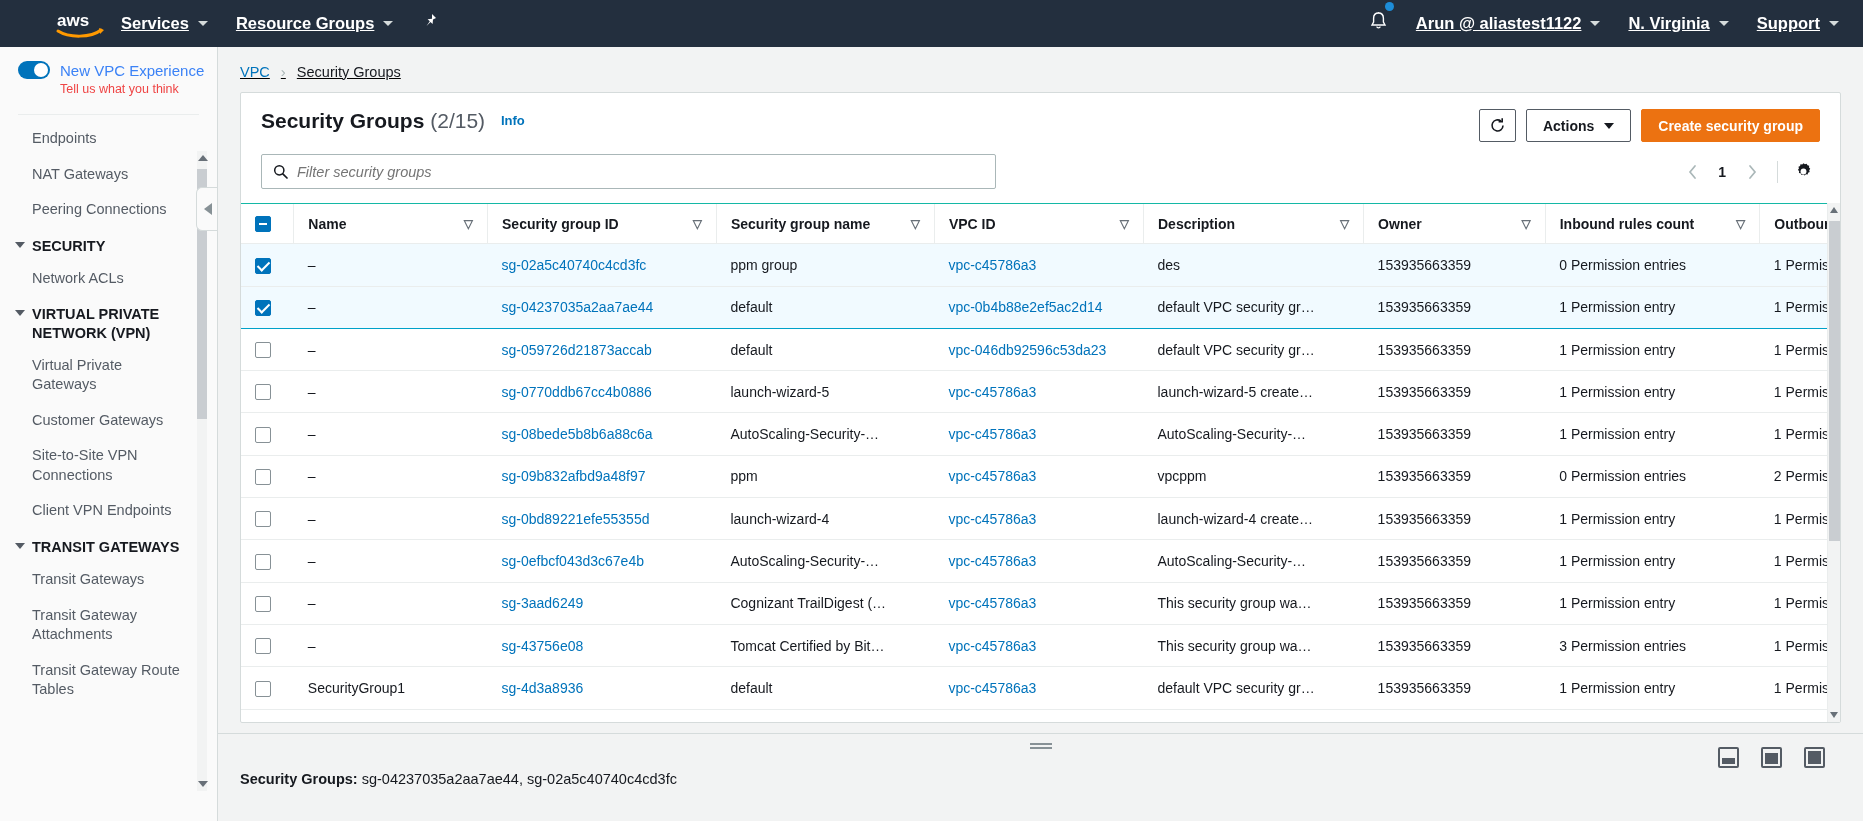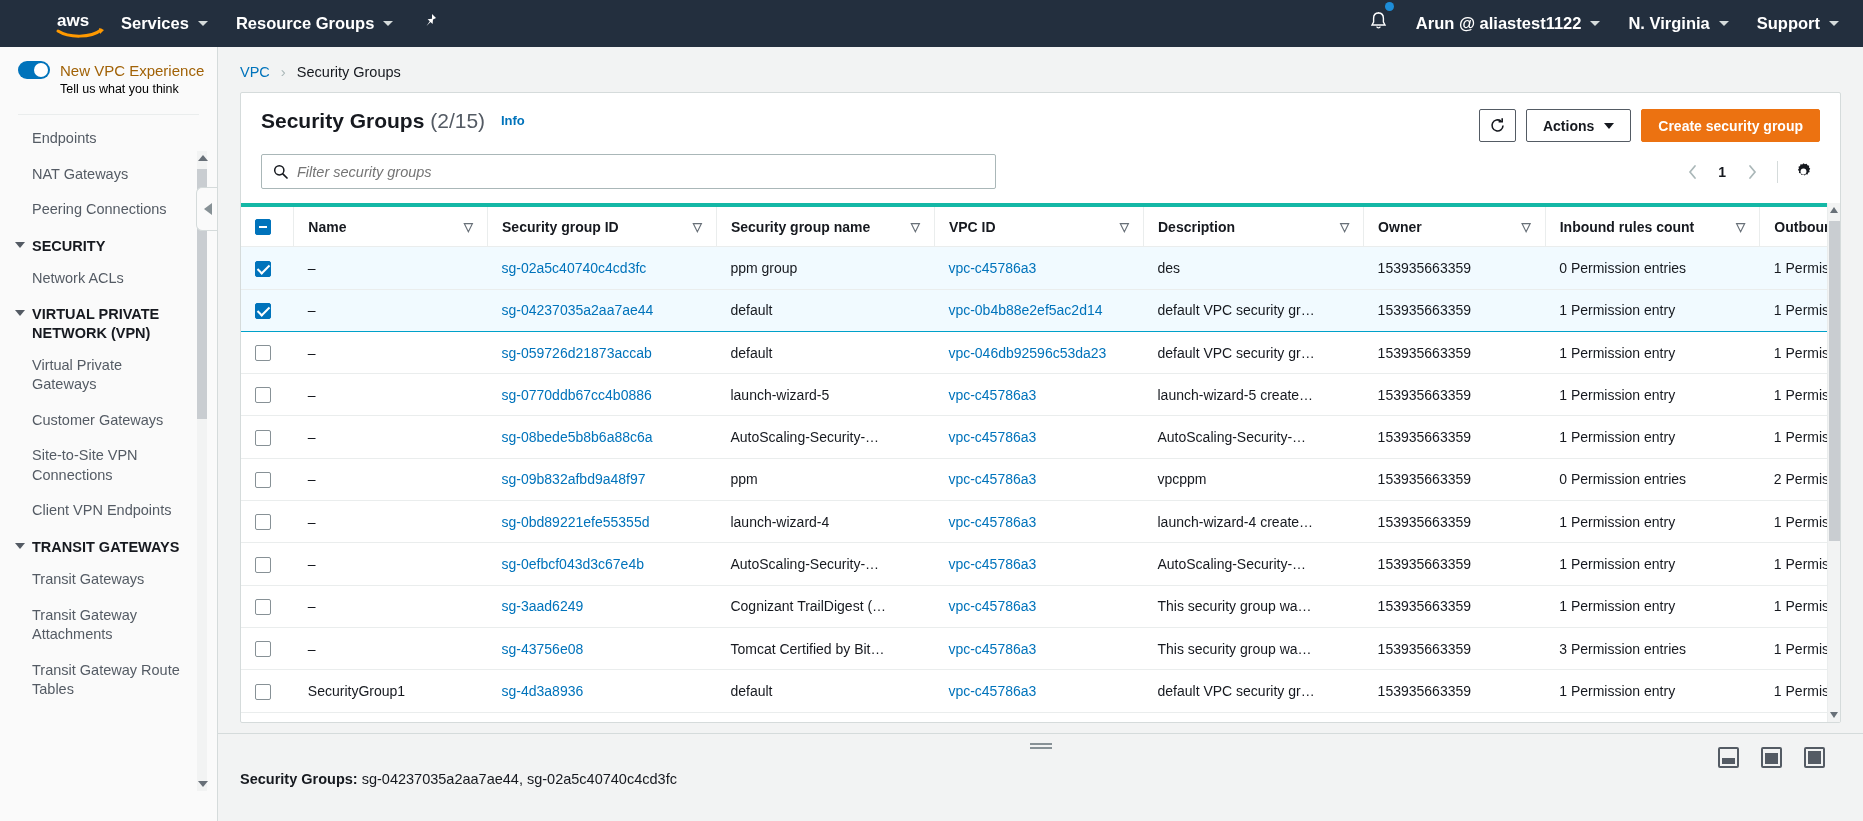--- a/index.html
+++ b/index.html
@@ -4,21 +4,21 @@
 <style>
   * { box-sizing: border-box; margin: 0; padding: 0; }
   html, body {
     width: 1863px; height: 821px;
     font-family: "Liberation Sans", sans-serif;
     background: #fafafa; overflow: hidden;
   }
   
   .topnav {
     height: 47px; background: #232f3e; display: flex; align-items: center;
-    color: #fff; position: relative;
+    color: #fff; position: relative; text-decoration: underline;
   }
   .aws-logo { margin-left: 55px; width: 52px; height: 30px; position: relative; }
   .aws-logo svg { display:block; }
   .nav-item {
     display: flex; align-items: center; gap: 9px;
     font-size: 16.5px; font-weight: bold; color: #fff;
     padding: 12px 14px; height: 47px; line-height: 47px; cursor: pointer;
     white-space: nowrap;
   }
   .nav-item:first-of-type { margin-left: 40px; }
@@ -39,22 +39,22 @@
   .vpc-exp { padding: 14px 0 8px 18px; }
   .vpc-exp-row { display: flex; align-items: center; gap: 10px; }
   .toggle {
     width: 32px; height: 18px; border-radius: 9px; background: #0073bb;
     position: relative; flex: 0 0 32px; cursor: pointer;
   }
   .toggle::after {
     content: ""; position: absolute; top: 2px; right: 2px;
     width: 14px; height: 14px; border-radius: 50%; background: #fff;
   }
-  .vpc-exp-label { font-size: 15px; color: #a16207; }
-  .vpc-exp-sub { font-size: 12.5px; color: #000000; margin: 3px 0 0 42px; cursor: pointer; }
+  .vpc-exp-label { font-size: 15px; color: #3b82f6; }
+  .vpc-exp-sub { font-size: 12.5px; color: #ef4444; margin: 3px 0 0 42px; cursor: pointer; }
   .sb-divider { height: 1px; background: #eaeded; margin: 10px 18px 6px 18px; }
   .sb-scroll { height: 660px; overflow: hidden; padding-right: 22px; }
   .sb-link {
     font-size: 14.5px; color: #545b64; padding: 8px 10px 8px 32px;
     line-height: 1.35; cursor: pointer;
   }
   .sb-link.active { color: #ec7211; font-weight: bold; }
   .sb-new { color: #ec7211; font-size: 11.5px; font-weight: bold; margin-left: 5px; }
   .sb-group {
     font-size: 14.5px; color: #16191f; font-weight: bold; text-transform: uppercase;
@@ -85,21 +85,21 @@
     background: #fafafa; border: 1px solid #d5dbdb; border-right: none;
     border-radius: 6px 0 0 6px; display: flex; align-items: center;
     justify-content: center; cursor: pointer; z-index: 4;
   }
   .collapse-tab .tri {
     width: 0; height: 0; border-top: 6px solid transparent;
     border-bottom: 6px solid transparent; border-right: 8px solid #879196;
   }
   
   .main { flex: 1; display: flex; flex-direction: column; background: #f2f3f3; min-width: 0; }
-  .breadcrumb { padding: 16px 0 12px 22px; font-size: 14.5px; display: flex; align-items: center; gap: 11px; }
+  .breadcrumb { padding: 16px 0 12px 22px; font-size: 14.5px; display: flex; align-items: center; gap: 11px; text-decoration: underline; }
   .bc-link { color: #0073bb; cursor: pointer; }
   .bc-sep { color: #aab7b8; font-size: 15px; }
   .bc-cur { color: #16191f; }
   .panel {
     margin: 0 22px 0 22px; background: #fff; border: 1px solid #d5dbdb;
     border-radius: 2px; display: flex; flex-direction: column;
     height: 631px; min-width: 0; position: relative;
   }
   .panel-head { padding: 16px 20px 0 20px; display: flex; align-items: flex-start; }
   .panel-title { font-size: 21px; font-weight: bold; color: #16191f; }
@@ -131,21 +131,21 @@
   }
   .pager { margin-left: auto; display: flex; align-items: center; gap: 4px; padding-right: 4px; }
   .pg-arrow { width: 26px; height: 26px; display: flex; align-items: center; justify-content: center; cursor: pointer; }
   .pg-num { font-size: 14px; font-weight: bold; color: #16191f; padding: 0 9px; cursor: pointer; }
   .pg-divider { width: 1px; height: 22px; background: #d5dbdb; margin: 0 8px; }
   
   .table-wrap { flex: 1; overflow: hidden; position: relative; }
   table { border-collapse: collapse; width: 1684px; table-layout: fixed; }
   th {
     text-align: left; font-size: 14px; font-weight: bold; color: #16191f;
-    padding: 11px 14px; border-top: 4px solid #14b8a6; border-bottom: 1px solid #eaeded;
+    padding: 11px 14px; border-top: 1px solid #14b8a6; border-bottom: 1px solid #eaeded;
     background: #fff; position: relative; white-space: nowrap;
   }
   th .sorticon { position: absolute; right: 14px; top: 13px; color: #687078; font-size: 12px; }
   th + th { border-left: 1px solid #eaeded; }
   td {
     font-size: 14px; color: #16191f; padding: 12px 14px;
     border-bottom: 1px solid #eaeded; white-space: nowrap;
     overflow: hidden; text-overflow: ellipsis;
   }
   td.link { color: #0073bb; cursor: pointer; }

